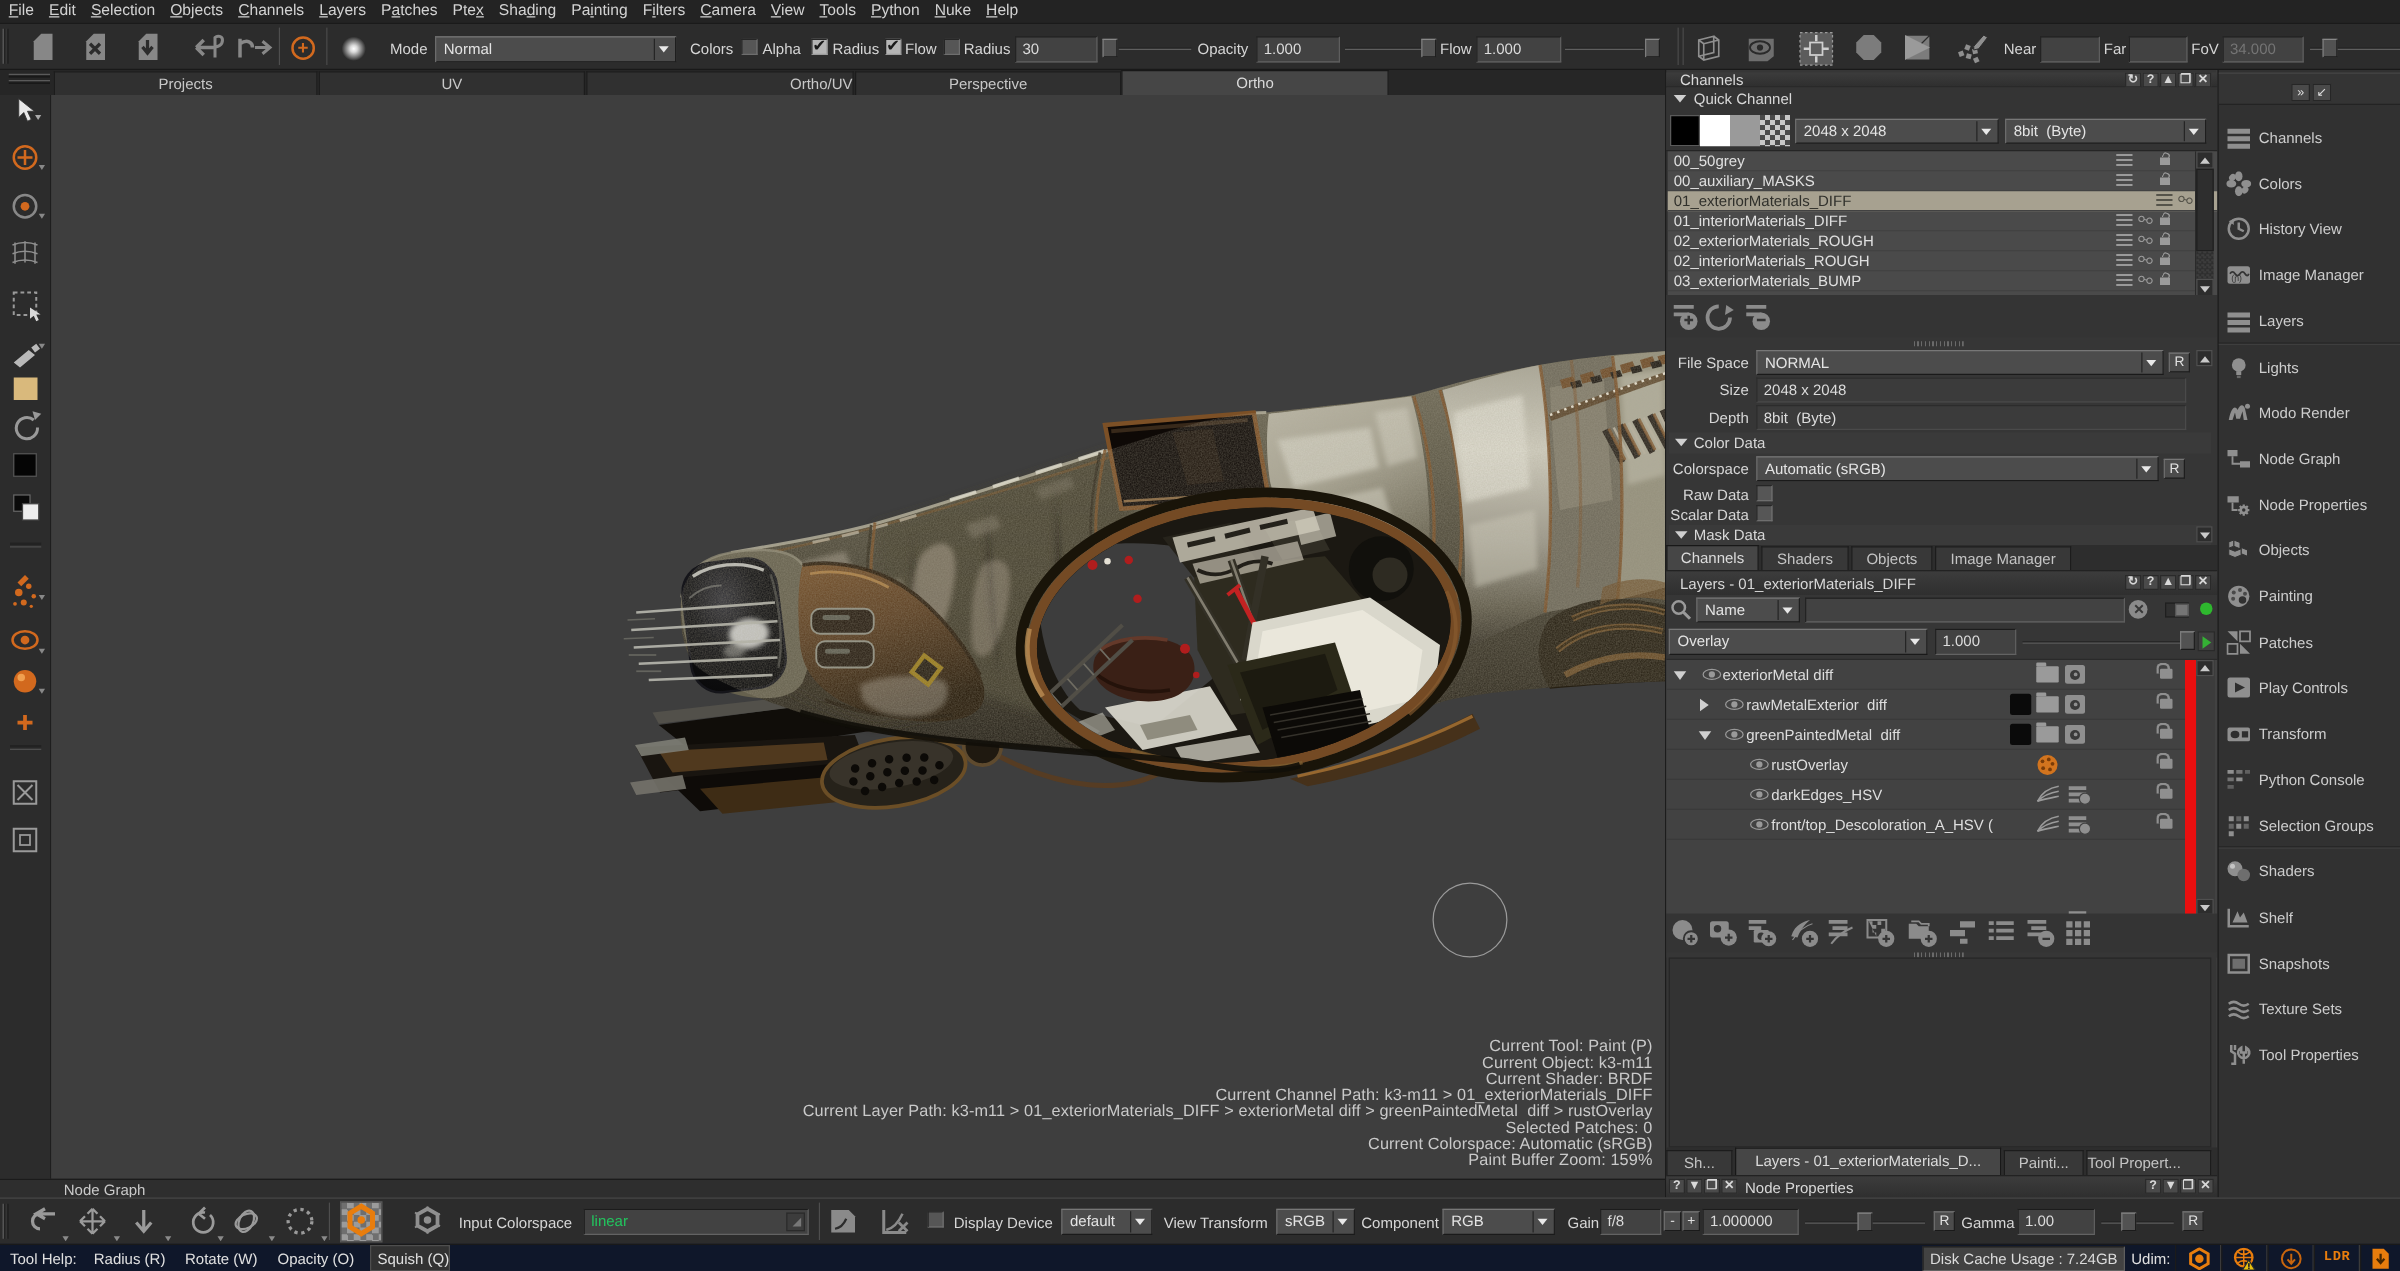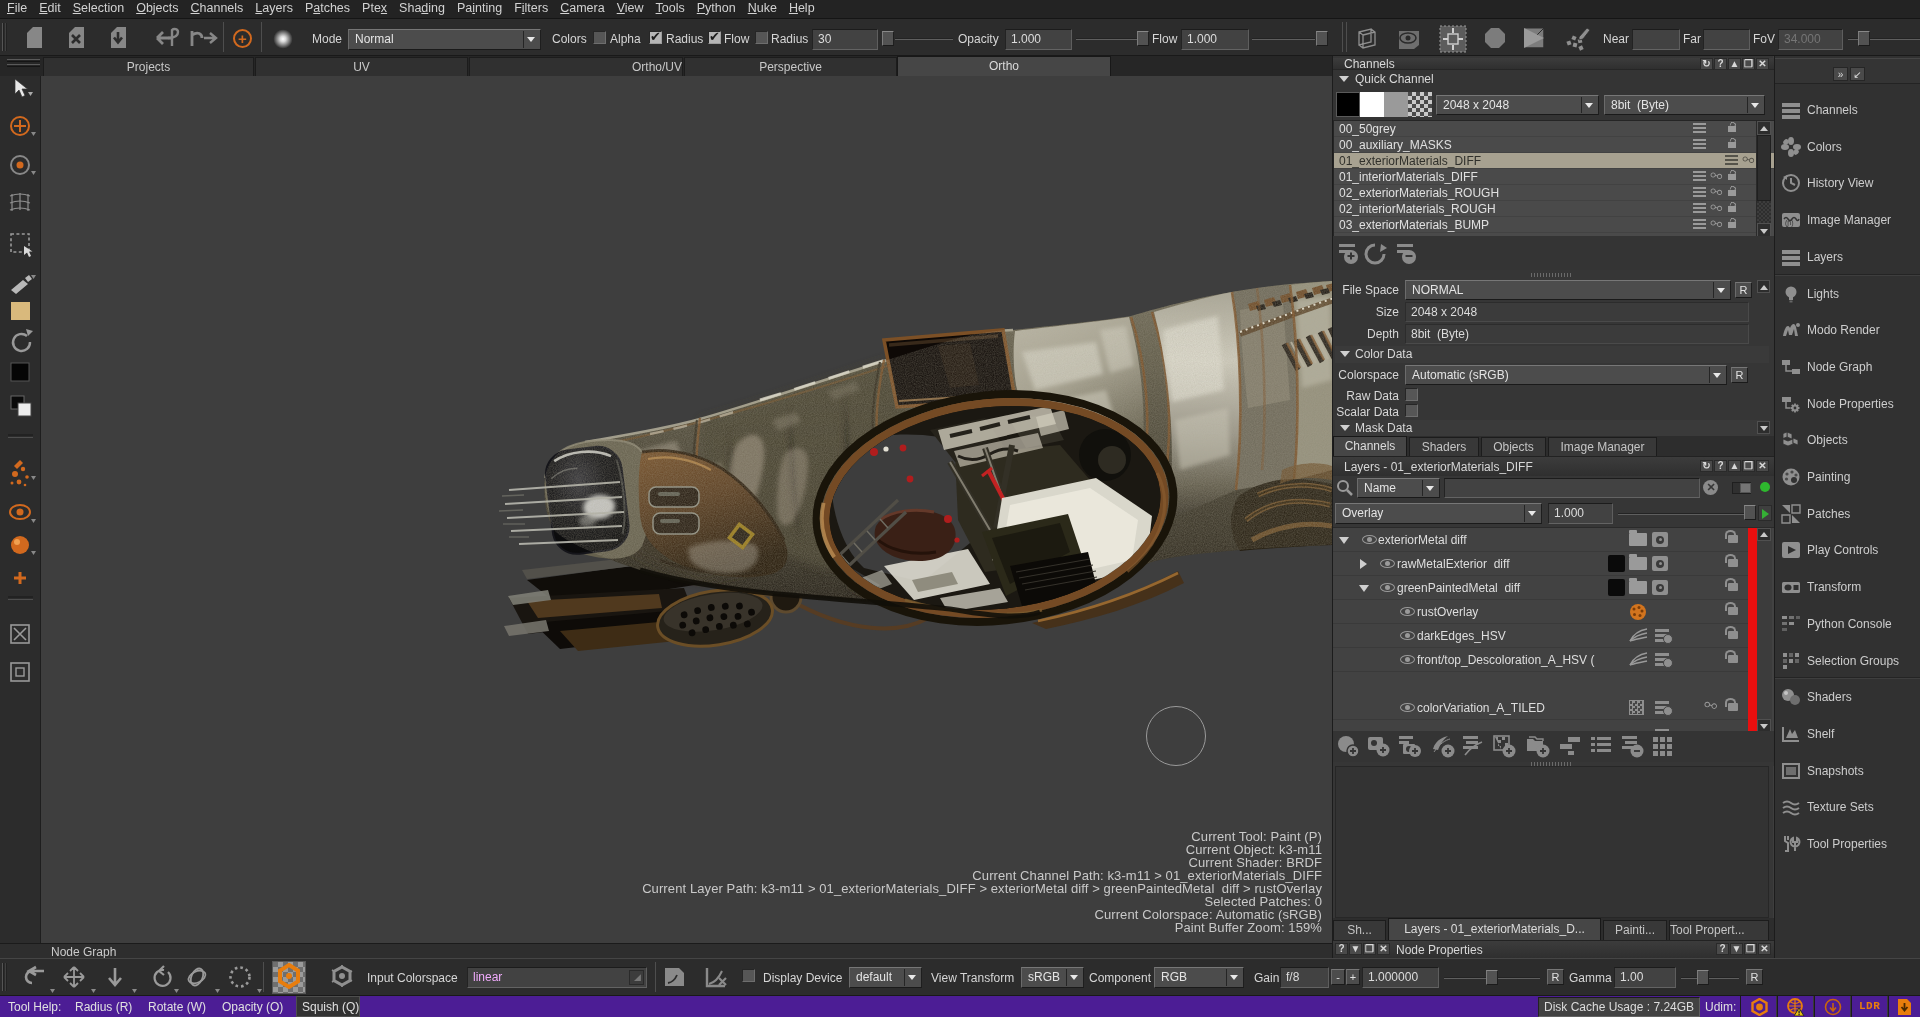--- a/index.html
+++ b/index.html
@@ -912,28 +912,20 @@
       <svg style="position:absolute;left:296px;top:4px" width="19" height="15" viewBox="0 0 19 15">
             <g fill="none" stroke="#9a9a9a" stroke-width="1.3">
               <path d="M1 13 C5 5 12 2 18 1"></path>
               <path d="M1 13 C6 8 12 6 18 5"></path>
               <path d="M1 13 C7 11 13 10 18 9"></path>
             </g>
           </svg>
       <span class="adj" style="left:322px"></span>
           <span class="lock lk" style="left:395px"></span>
     </div>
-    <div class="lrow" style="top:168px;">
-      <span class="eye" style="left:67px;top:7px"></span>
-      <span class="nm" style="left:84px">colorVariation_A_TILED</span>
-      <div class="abs" style="left:296px;top:4px;width:15px;height:15px;background:repeating-conic-gradient(#8f8f8f 0% 25%, #474747 0% 50%) 0 0/5px 5px;border:1px solid #8f8f8f;"></div>
-      <span class="adj" style="left:322px"></span>
-          <span class="link" style="left:371px"></span>
-          <span class="lock lk" style="left:395px"></span>
-    </div>
     <div class="lrow" style="top:192px;">
       <span class="adj" style="left:322px;top:8px"></span>
     </div>
     <div class="abs" style="left:415px;top:0;width:9px;height:204px;background:#e90f0f;"></div>
     <div class="abs" style="left:424px;top:0;width:15px;height:204px;background:#3c3c3c;">
       <div class="abs" style="left:0;top:0px;width:14px;height:13px;background:#2d2d2d;border:1px solid #505050;">
             <div style="width:0;height:0;border-left:4px solid transparent;border-right:4px solid transparent;border-bottom:5px solid #c9c9c9;margin:3px auto;"></div>
           </div>
       <div class="abs" style="left:0;top:191px;width:14px;height:13px;background:#2d2d2d;border:1px solid #505050;">
             <div style="width:0;height:0;border-left:4px solid transparent;border-right:4px solid transparent;border-top:5px solid #c9c9c9;margin:4px auto;"></div>
@@ -1294,21 +1286,21 @@
   </div>
   <svg class="abs" style="left:328px;top:6px" width="28" height="26" viewBox="0 0 28 26">
     <path d="M14 2 l8 4.5 v9 L14 20 l-8 -4.5 v-9 z" fill="none" stroke="#8f8f8f" stroke-width="3"></path>
     <circle cx="14" cy="11" r="3" fill="#8f8f8f"></circle>
     <g stroke="#8f8f8f" stroke-width="1.6">
           <path d="M14 0 v3 M14 19 v3 M4 5 l2.5 1.5 M21.5 14.5 l2.5 1.5 M4 17 l2.5 -1.5 M21.5 7.5 l2.5 -1.5"></path>
         </g>
   </svg>
   <span class="lbl" style="left:367px;top:12px;">Input Colorspace</span>
   <div class="field" style="left:467px;top:8px;width:180px;height:21px;">
-        <span class="t" style="color:#f0abfc">linear</span>
+        <span class="t" style="color:#22c55e">linear</span>
     <div class="abs" style="right:2px;top:2px;width:15px;height:15px;background:#3c3c3c;border:1px solid #2a2a2a;">
           <span style="position:absolute;left:4px;top:1px;color:#777;font-size:9px;">◢</span>
         </div>
   </div>
   <div class="vsep" style="left:655px"></div>
   <svg class="abs" style="left:663px;top:7px" width="100" height="24" viewBox="0 0 100 24">
     <path d="M2 2 h14 l5 5 v13 h-19 z" fill="#8a8a8a"></path>
     <path d="M5 17 q6 -1 9 -8" stroke="#2c2c2c" stroke-width="1.8" fill="none"></path>
     <path d="M44 2 v18 h18" stroke="#8a8a8a" stroke-width="2.4" fill="none"></path>
     <path d="M46 18 q8 -2 13 -13" stroke="#8a8a8a" stroke-width="2" fill="none"></path>
@@ -1344,21 +1336,21 @@
   <div class="rbtn" style="left:1547px;top:10px;">R</div>
   <span class="lbl" style="left:1569px;top:12px;">Gamma</span>
   <div class="field" style="left:1614px;top:8px;width:62px;height:21px;">
         <span class="t">1.00</span>
       </div>
   <div class="sl-line" style="left:1681px;top:18px;width:58px;"></div>
   <div class="sl-h" style="left:1697px;top:11px;"></div>
   <div class="rbtn" style="left:1746px;top:10px;">R</div>
 </div>
 
-<div class="abs" id="statusbar" style="left:0;top:995px;width:1920px;height:22px;background:#4c1d95;border-top:1px solid #191919;">
+<div class="abs" id="statusbar" style="left:0;top:995px;width:1920px;height:22px;background:#0f172a;border-top:1px solid #191919;">
   <span class="lbl" style="left:8px;top:4px;color:#e0e0e0;">Tool Help:</span>
   <span class="lbl" style="left:75px;top:4px;color:#e0e0e0;">Radius (R)</span>
   <span class="lbl" style="left:148px;top:4px;color:#e0e0e0;">Rotate (W)</span>
   <span class="lbl" style="left:222px;top:4px;color:#e0e0e0;">Opacity (O)</span>
   <div class="abs" style="left:296px;top:0px;width:64px;height:21px;border:1px solid #4e4e4e;background:#323232;"></div>
   <span class="lbl" style="left:302px;top:4px;color:#e0e0e0;">Squish (Q)</span>
   <div class="field" style="left:1538px;top:1px;width:162px;height:20px;">
         <span class="t" style="top:2px;">Disk Cache Usage : 7.24GB</span>
       </div>
   <span class="lbl" style="left:1705px;top:4px;color:#e0e0e0;">Udim:</span>

